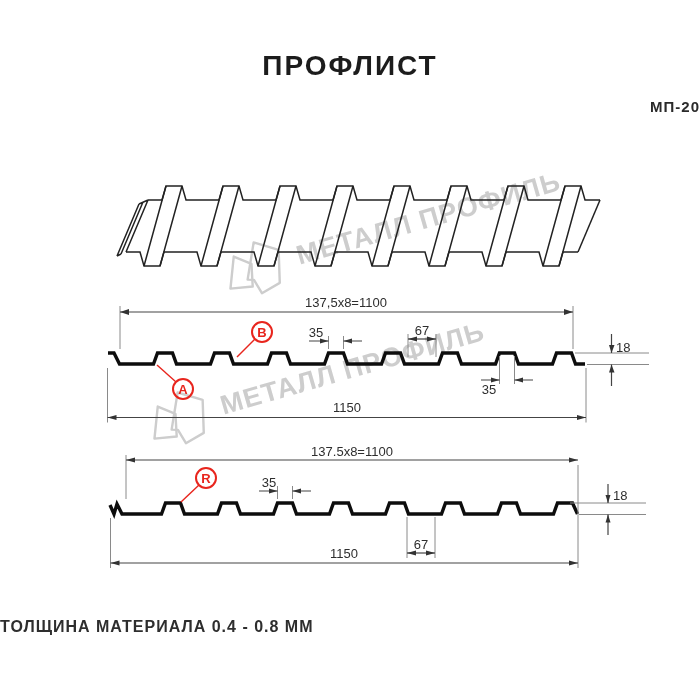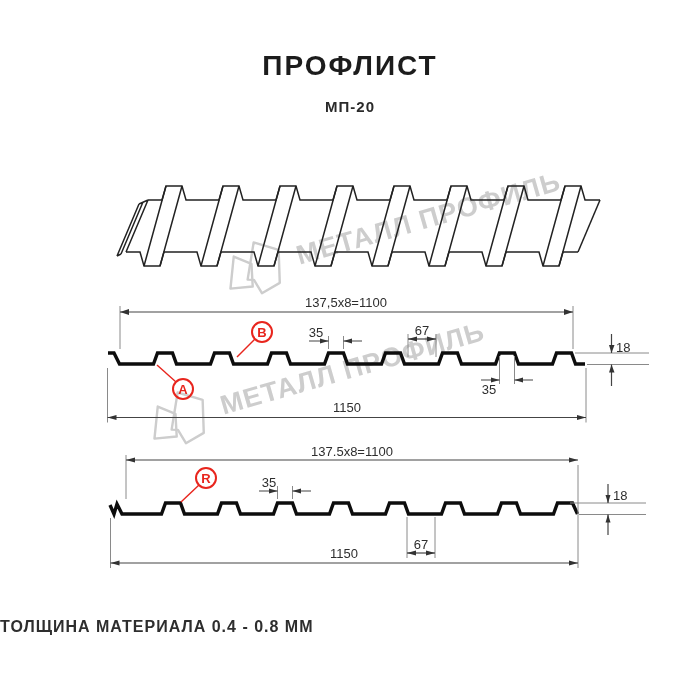--- a/index.html
+++ b/index.html
@@ -6,21 +6,21 @@
   body{
     width:700px;height:700px;position:relative;overflow:hidden;
     background:#ffffff;
     font-family:"Liberation Sans", sans-serif;
   }
   .title{
     position:absolute;top:50px;left:0;width:700px;text-align:center;
     font-size:28px;font-weight:800;letter-spacing:2px;color:#1c1c1c;
   }
   .subtitle{
-    position:absolute;top:98px;left:0;width:700px;text-align:center;
+    position:absolute;top:98px;left:0;width:700px;text-align:right;
     font-size:15px;font-weight:600;letter-spacing:1px;color:#2a2a2a;
   }
   .footer{
     position:absolute;top:618px;left:0;width:700px;
     font-size:16px;font-weight:600;letter-spacing:1px;color:#2e2e2e;
   }
   .watermark{
     position:absolute;display:flex;align-items:center;gap:12px;
     transform:rotate(-16deg);transform-origin:0 50%;
     pointer-events:none;z-index:1;

